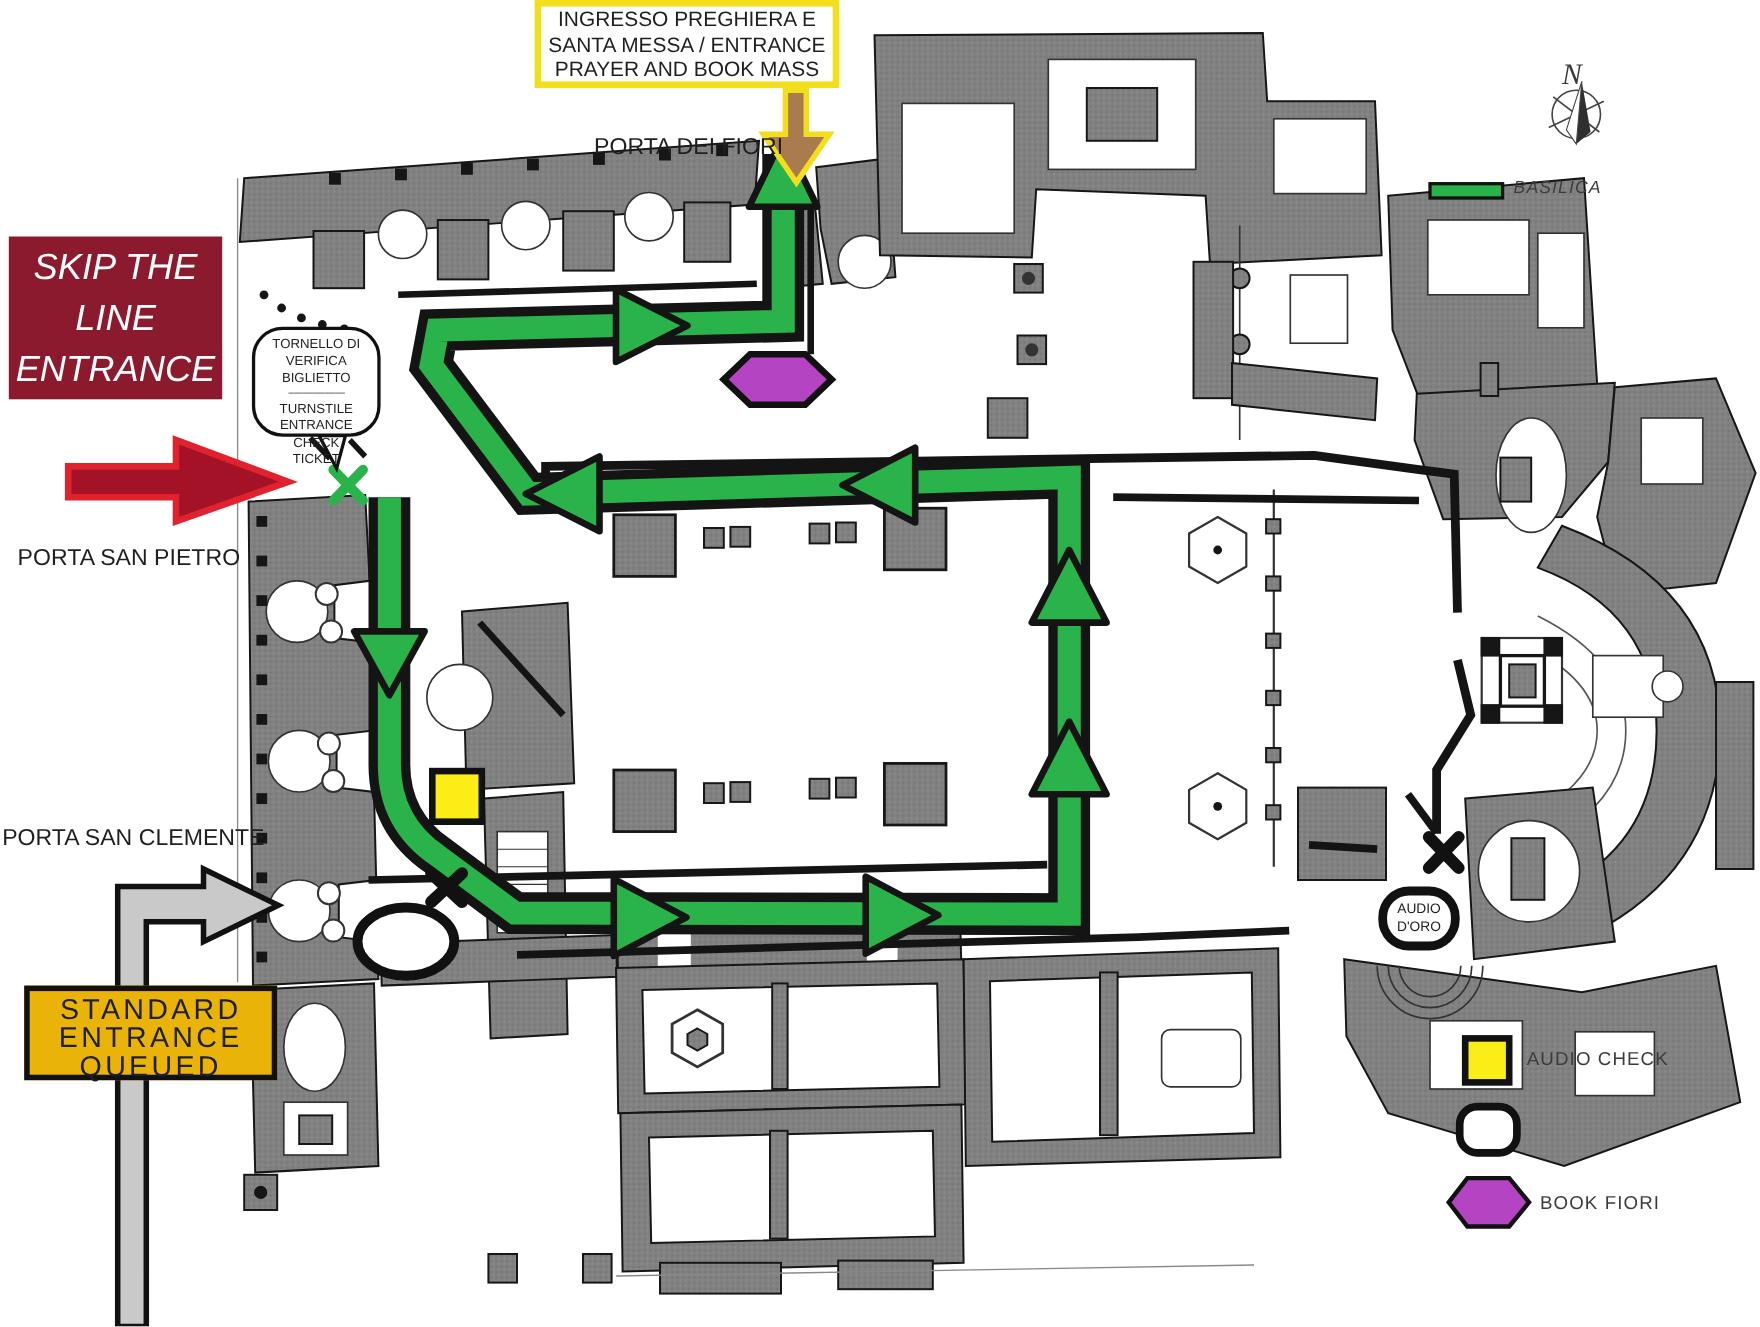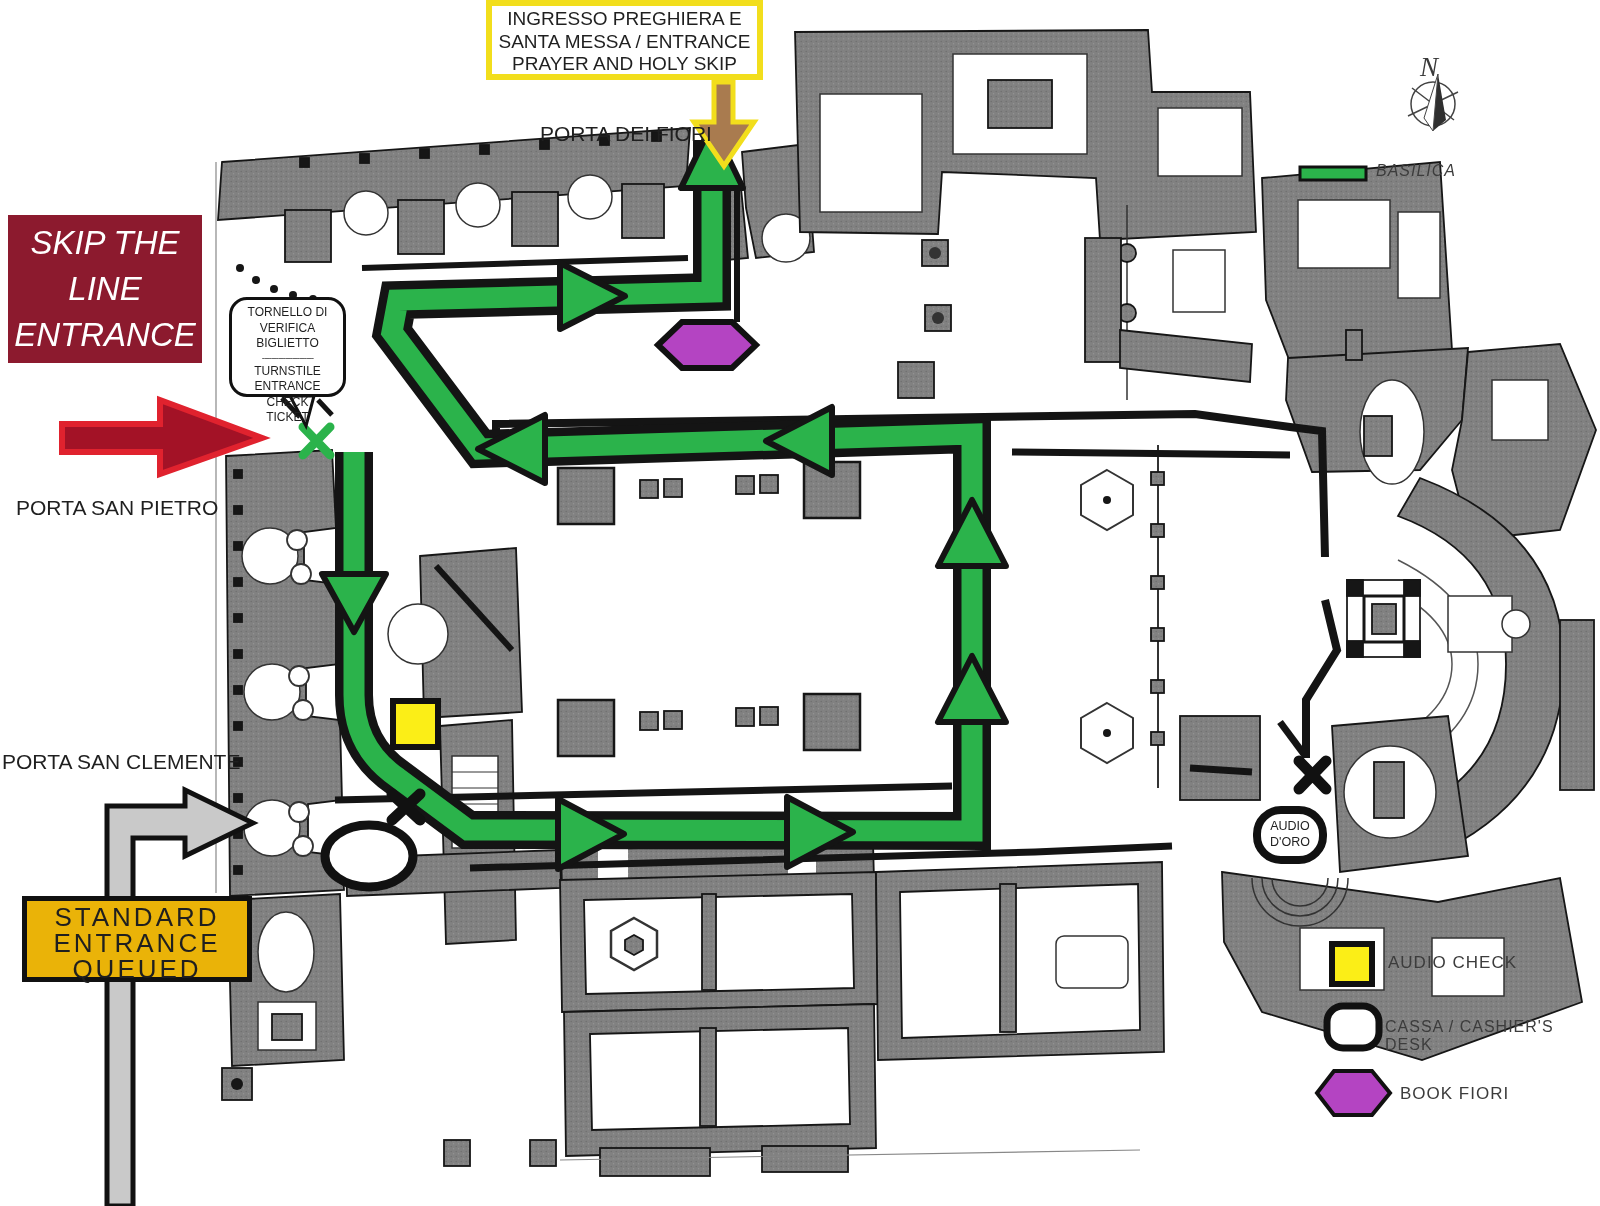--- a/index.html
+++ b/index.html
@@ -11,21 +11,21 @@
   .ahead{fill:var(--route-green);stroke:#141414;stroke-width:6;stroke-linejoin:round;}
   .blk{stroke:#141414;fill:none;}
   .box{position:absolute;box-sizing:border-box;text-align:center;}
   #mass-box{left:486px;top:0;width:277px;height:80px;border:6px solid var(--mass-yellow);
             background:#fff;font-size:19px;line-height:22.5px;padding-top:2px;}
   #skip-box{left:8px;top:215px;width:194px;height:148px;background:var(--skip-maroon);
             color:#fff;font-size:33px;line-height:46px;padding-top:5px;font-style:italic;}
   #std-box{left:22px;top:896px;width:230px;height:86px;background:#eab308;border:5px solid #111;
            font-size:26px;line-height:26px;letter-spacing:3px;padding-top:3px;}
   #bubble{left:229px;top:297px;width:117px;height:100px;background:#fff;border:3.5px solid #111;
-          border-radius:18px;font-size:12px;line-height:15.5px;padding-top:5px;}
+          border-radius:28px;font-size:12px;line-height:15.5px;padding-top:5px;}
   #bubble .dash{color:#555;font-size:10px;letter-spacing:-1px;line-height:12px;}
   #pala-lbl{left:1257px;top:818px;width:66px;font-size:12.5px;line-height:16px;color:#222;}
   .legend-lbl{position:absolute;color:#3c3c3c;font-size:17px;letter-spacing:1px;}
   #compass-n{left:1420px;top:52px;font-family:"Liberation Serif",serif;font-style:italic;
              font-size:27px;color:#3a3a3a;}
 </style>
 </head>
 <body>
 
 <div id="stage">
@@ -263,21 +263,21 @@
     <rect x="1327" y="1006" width="52" height="42" rx="16" fill="#fff" stroke="#111" stroke-width="7"></rect>
     <polygon points="1317,1093 1334,1071 1372,1071 1390,1093 1372,1115 1334,1115" fill="var(--shop-purple)" stroke="#111" stroke-width="4"></polygon>
 
     <polygon points="290,396 314,396 306,426" fill="#fff" stroke="#111" stroke-width="3"></polygon>
   </g>
 </svg>
 
 <div id="mass-box" class="box">
   <div>INGRESSO PREGHIERA E</div>
   <div>SANTA MESSA / ENTRANCE</div>
-  <div>PRAYER AND HOLY SKIP</div>
+  <div>PRAYER AND BOOK MASS</div>
 </div>
 
 <div class="lbl" style="left:540px;top:122px;">PORTA DEI FIORI</div>
 
 <div id="skip-box" class="box">
   <div>SKIP THE</div>
   <div>LINE</div>
   <div>ENTRANCE</div>
 </div>
 
@@ -302,16 +302,15 @@
 
 <div id="pala-lbl" class="box">
   <div>AUDIO</div>
   <div>D'ORO</div>
 </div>
 
 <div id="compass-n" class="lbl">N</div>
 
 <div class="legend-lbl" style="left:1376px;top:162px;font-size:16px;font-style:italic;">BASILICA</div>
 <div class="legend-lbl" style="left:1388px;top:953px;">AUDIO CHECK</div>
-<div class="legend-lbl" style="left:1385px;top:1018px;font-size:16px;">CASSA / CASHIER'S DESK</div>
 <div class="legend-lbl" style="left:1400px;top:1084px;">BOOK FIORI</div>
 
 </div>
 
 </body></html>

